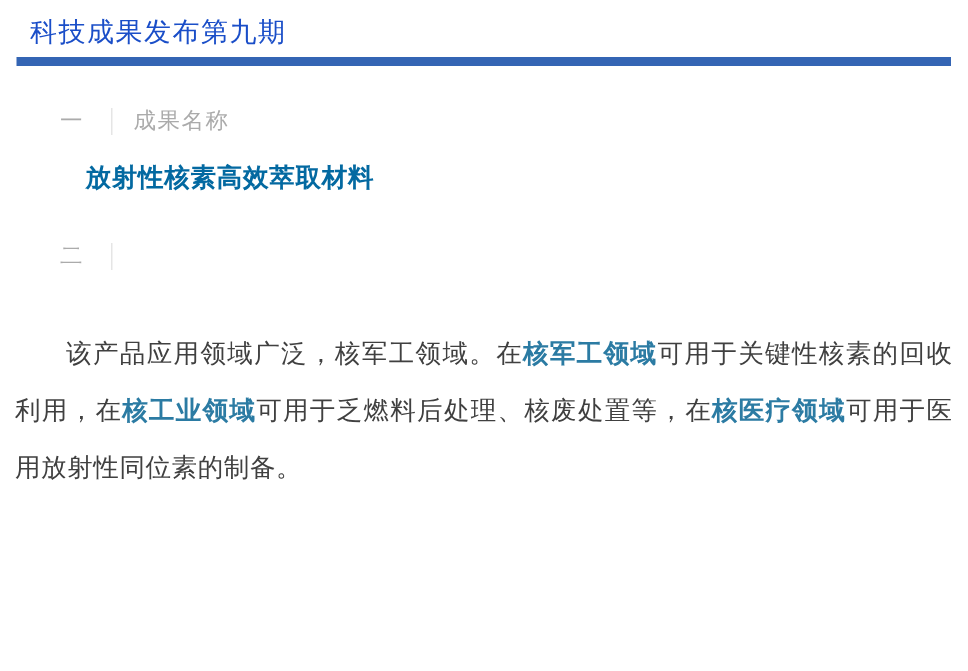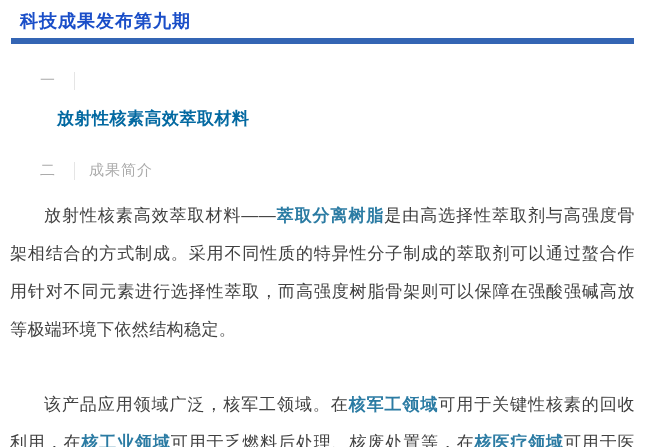--- a/index.html
+++ b/index.html
@@ -12,21 +12,21 @@
   }
   .page {
     width: 645px;
     height: 447px;
     background: #ffffff;
     position: relative;
   }
   .page-title {
     margin: 9px 0 0 20px;
     font-size: 18px;
-    font-weight: bold;
+    font-weight: normal;
     color: #1a4ec8;
     letter-spacing: 1px;
     line-height: 24px;
   }
   .title-underline {
     margin: 5px 11px 0 11px;
     height: 6px;
     background: #3465b4;
   }
   .section-heading {
@@ -75,27 +75,26 @@
 
 <div class="page">
 
   <div class="page-title">科技成果发布第九期</div>
 
   <div class="title-underline"></div>
 
   <div class="section-heading first">
     <span class="section-number">一</span>
     <span class="section-divider"></span>
+    <span class="section-title">成果名称</span>
   </div>
 
   <div class="result-name">放射性核素高效萃取材料</div>
 
   <div class="section-heading second">
     <span class="section-number">二</span>
     <span class="section-divider"></span>
-    <span class="section-title">成果简介</span>
   </div>
 
-  <p class="paragraph intro"><span>放射性核素高效萃取材料——</span><span class="hl">萃取分离树脂</span><span>是由高选择性萃取剂与高强度骨架相结合的方式制成。采用不同性质的特异性分子制成的萃取剂可以通过螯合作用针对不同元素进行选择性萃取，而高强度树脂骨架则可以保障在强酸强碱高放等极端环境下依然结构稳定。</span></p>
 
   <p class="paragraph application"><span>该产品应用领域广泛，核军工领域。在</span><span class="hl">核军工领域</span><span>可用于关键性核素的回收利用，在</span><span class="hl">核工业领域</span><span>可用于乏燃料后处理、核废处置等，在</span><span class="hl">核医疗领域</span><span>可用于医用放射性同位素的制备。</span></p>
 
 </div>
 
 </body></html>

